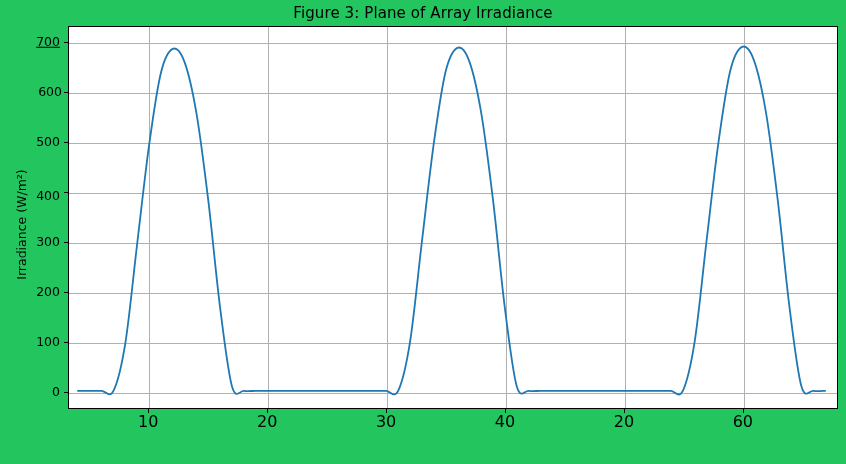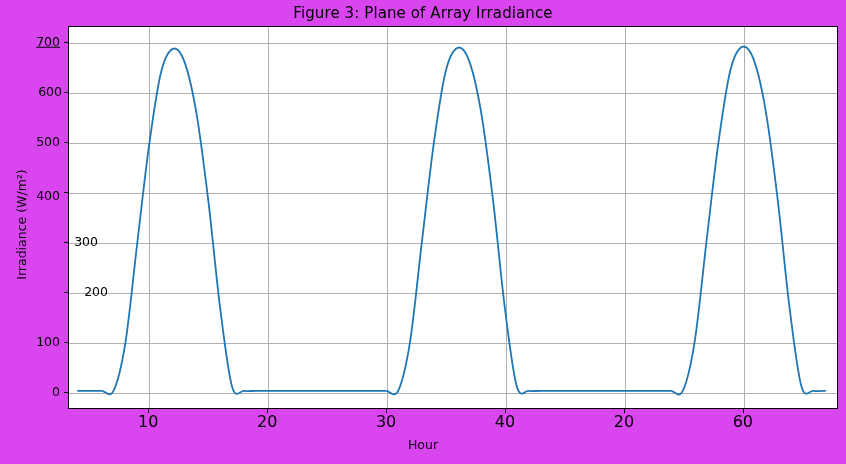--- a/index.html
+++ b/index.html
@@ -10,21 +10,21 @@
   body {
     width: 846px;
     height: 464px;
     font-family: "DejaVu Sans", sans-serif;
     overflow: hidden;
   }
   #figure {
     position: relative;
     width: 846px;
     height: 464px;
-    background: #d946ef;
+    background: #22c55e;
   }
   #chart-title {
     position: absolute;
     left: 0;
     top: 4px;
     width: 846px;
     text-align: center;
     font-size: 15px;
     color: #000000;
     letter-spacing: 0.1px;
@@ -149,23 +149,23 @@
     <svg id="data-svg" viewBox="0 0 770 383" preserveAspectRatio="none">
       <path id="series-path" fill="none" stroke="#1f77b4" stroke-width="1.8" stroke-linejoin="round" stroke-linecap="round" vector-effect="non-scaling-stroke" d="M 8.92 365.74 C 10.90 365.74, 16.85 365.74, 20.81 365.74 C 24.77 365.74, 28.74 365.74, 32.70 365.74 C 36.67 365.74, 40.63 373.74, 44.59 365.74 C 48.56 357.73, 52.52 342.39, 56.49 317.71 C 60.45 293.02, 64.41 250.75, 68.38 217.64 C 72.34 184.54, 76.31 147.68, 80.27 119.08 C 84.23 90.48, 88.20 62.21, 92.16 46.03 C 96.13 29.85, 100.09 23.77, 104.05 22.01 C 108.02 20.26, 111.98 24.68, 115.95 35.52 C 119.91 46.36, 123.87 63.79, 127.84 87.06 C 131.80 110.32, 135.77 142.43, 139.73 175.11 C 143.69 207.80, 147.66 252.08, 151.62 283.18 C 155.59 314.29, 159.55 347.98, 163.51 361.74 C 167.48 375.50, 171.44 365.07, 175.41 365.74 C 179.37 366.41, 183.33 365.74, 187.30 365.74 C 191.26 365.74, 195.23 365.74, 199.19 365.74 C 203.15 365.74, 207.12 365.74, 211.08 365.74 C 215.05 365.74, 219.01 365.74, 222.97 365.74 C 226.94 365.74, 230.90 365.74, 234.86 365.74 C 238.83 365.74, 242.79 365.74, 246.76 365.74 C 250.72 365.74, 254.68 365.74, 258.65 365.74 C 262.61 365.74, 266.58 365.74, 270.54 365.74 C 274.50 365.74, 278.47 365.74, 282.43 365.74 C 286.40 365.74, 290.36 365.74, 294.32 365.74 C 298.29 365.74, 302.25 365.74, 306.22 365.74 C 310.18 365.74, 314.14 365.74, 318.11 365.74 C 322.07 365.74, 326.04 373.91, 330.00 365.74 C 333.96 357.57, 337.93 341.64, 341.89 316.71 C 345.86 291.77, 349.82 249.33, 353.78 216.14 C 357.75 182.95, 361.71 146.10, 365.68 117.58 C 369.64 89.06, 373.60 61.12, 377.57 45.03 C 381.53 28.94, 385.50 22.76, 389.46 21.01 C 393.42 19.26, 397.39 23.68, 401.35 34.52 C 405.32 45.36, 409.28 62.79, 413.24 86.06 C 417.21 109.32, 421.17 141.34, 425.14 174.11 C 429.10 206.89, 433.06 251.50, 437.03 282.68 C 440.99 313.87, 444.95 347.39, 448.92 361.24 C 452.88 375.08, 456.85 364.99, 460.81 365.74 C 464.77 366.49, 468.74 365.74, 472.70 365.74 C 476.67 365.74, 480.63 365.74, 484.59 365.74 C 488.56 365.74, 492.52 365.74, 496.49 365.74 C 500.45 365.74, 504.41 365.74, 508.38 365.74 C 512.34 365.74, 516.31 365.74, 520.27 365.74 C 524.23 365.74, 528.20 365.74, 532.16 365.74 C 536.13 365.74, 540.09 365.74, 544.05 365.74 C 548.02 365.74, 551.98 365.74, 555.95 365.74 C 559.91 365.74, 563.87 365.74, 567.84 365.74 C 571.80 365.74, 575.77 365.74, 579.73 365.74 C 583.69 365.74, 587.66 365.74, 591.62 365.74 C 595.59 365.74, 599.55 365.74, 603.51 365.74 C 607.48 365.74, 611.44 373.99, 615.41 365.74 C 619.37 357.48, 623.33 341.31, 627.30 316.21 C 631.26 291.11, 635.23 248.41, 639.19 215.14 C 643.15 181.87, 647.12 145.09, 651.08 116.58 C 655.05 88.06, 659.01 60.12, 662.97 44.03 C 666.94 27.93, 670.90 21.76, 674.86 20.01 C 678.83 18.26, 682.79 22.68, 686.76 33.52 C 690.72 44.36, 694.68 61.71, 698.65 85.06 C 702.61 108.40, 706.58 140.76, 710.54 173.61 C 714.50 206.47, 718.47 250.91, 722.43 282.18 C 726.40 313.45, 730.36 347.31, 734.32 361.24 C 738.29 375.16, 742.25 364.99, 746.22 365.74 C 750.18 366.49, 756.13 365.74, 758.11 365.74"></path>
     </svg>
   </div>
 
   <div id="ytick-container">
       <div class="ytick-label" style="top: 391.739px; left: 0px; width: 60px;">0</div>
       <div class="ytick-mark" style="top: 391.739px;"></div>
       <div class="ytick-label" style="top: 341.706px; left: 0px; width: 60px;">100</div>
       <div class="ytick-mark" style="top: 341.706px;"></div>
-      <div class="ytick-label" style="top: 291.673px; left: 0px; width: 60px; padding-left: 48px;">200</div>
+      <div class="ytick-label" style="top: 291.673px; left: 0px; width: 60px;">200</div>
       <div class="ytick-mark" style="top: 291.673px;"></div>
-      <div class="ytick-label" style="top: 241.641px; left: 0px; width: 60px; padding-left: 38px;">300</div>
+      <div class="ytick-label" style="top: 241.641px; left: 0px; width: 60px;">300</div>
       <div class="ytick-mark" style="top: 241.641px;"></div>
       <div class="ytick-label" style="top: 196px; left: 0px; width: 60px;">400</div>
       <div class="ytick-mark" style="top: 191.608px;"></div>
       <div class="ytick-label" style="top: 141.575px; left: 0px; width: 60px;">500</div>
       <div class="ytick-mark" style="top: 141.575px;"></div>
       <div class="ytick-label" style="top: 91.5428px; left: 2px; width: 60px;">600</div>
       <div class="ytick-mark" style="top: 91.5428px;"></div>
       <div class="ytick-label" style="top: 41.5101px; left: 0px; width: 60px; text-decoration: underline;">700</div>
       <div class="ytick-mark" style="top: 41.5101px;"></div>
     </div>
@@ -178,15 +178,14 @@
       <div class="xtick-mark" style="left: 386.108px;"></div>
       <div class="xtick-label" style="left: 505.027px;">40</div>
       <div class="xtick-mark" style="left: 505.027px;"></div>
       <div class="xtick-label" style="left: 623.946px;">20</div>
       <div class="xtick-mark" style="left: 623.946px;"></div>
       <div class="xtick-label" style="left: 742.865px;">60</div>
       <div class="xtick-mark" style="left: 742.865px;"></div>
     </div>
 
   <div id="ylabel">Irradiance (W/m²)</div>
-  <div id="xlabel">Hour</div>
 
 </div>
 
 </body></html>

